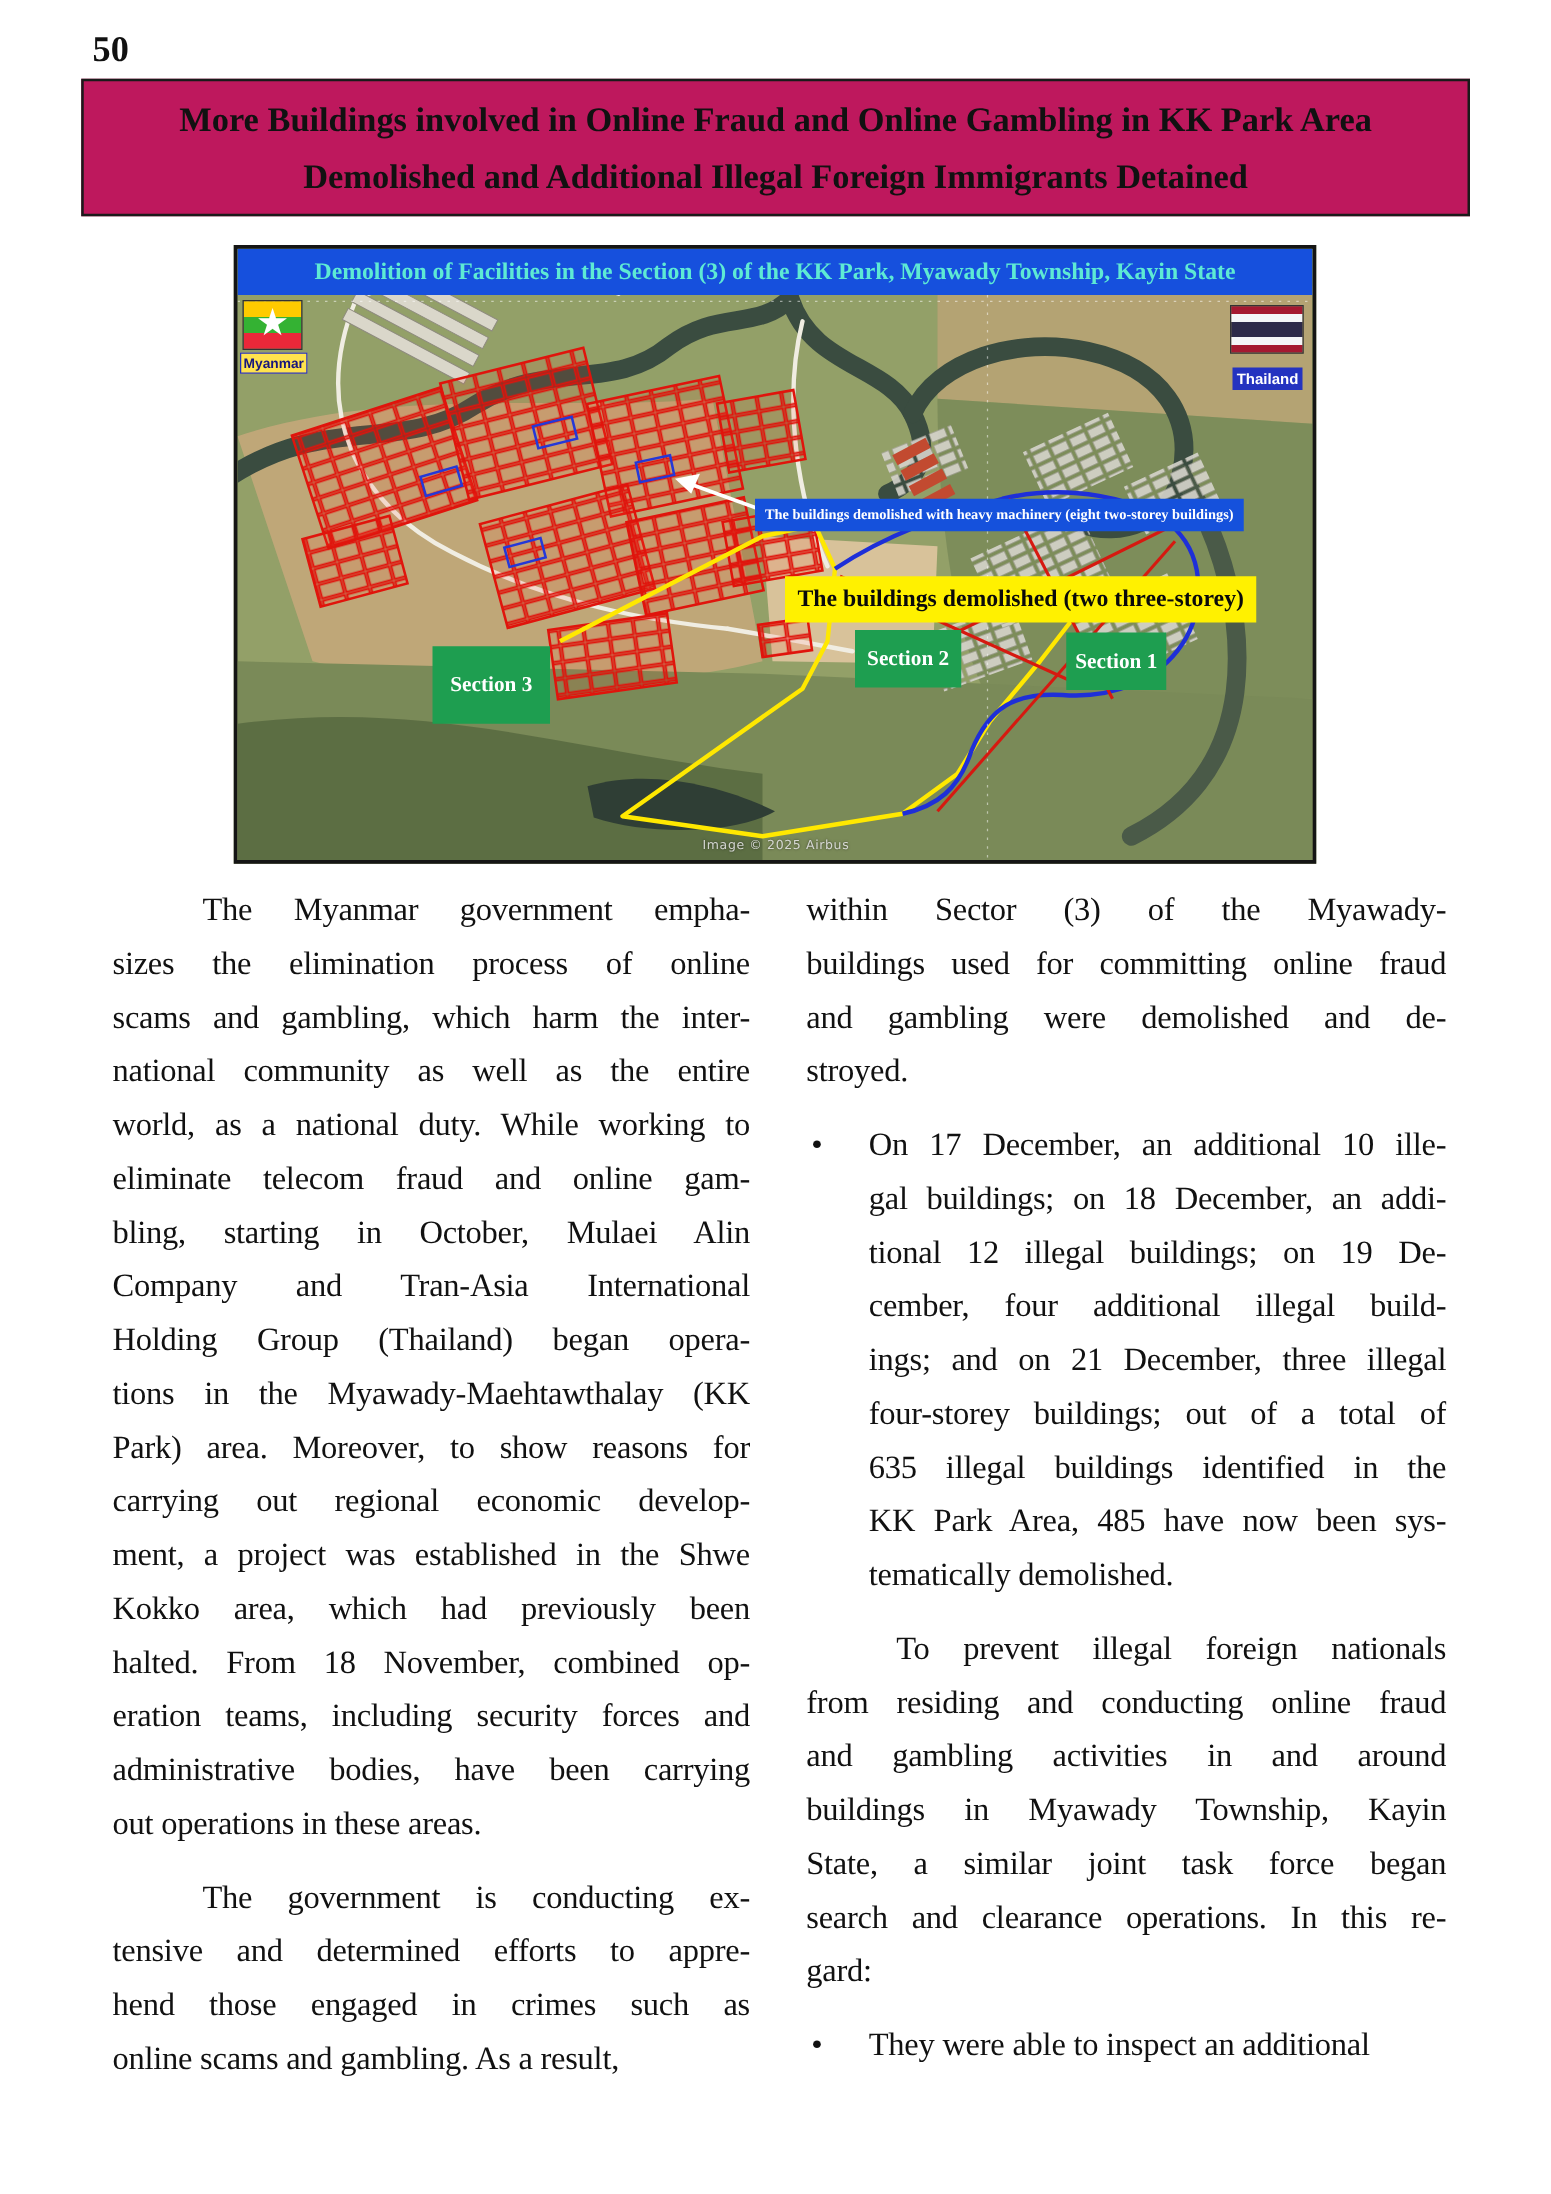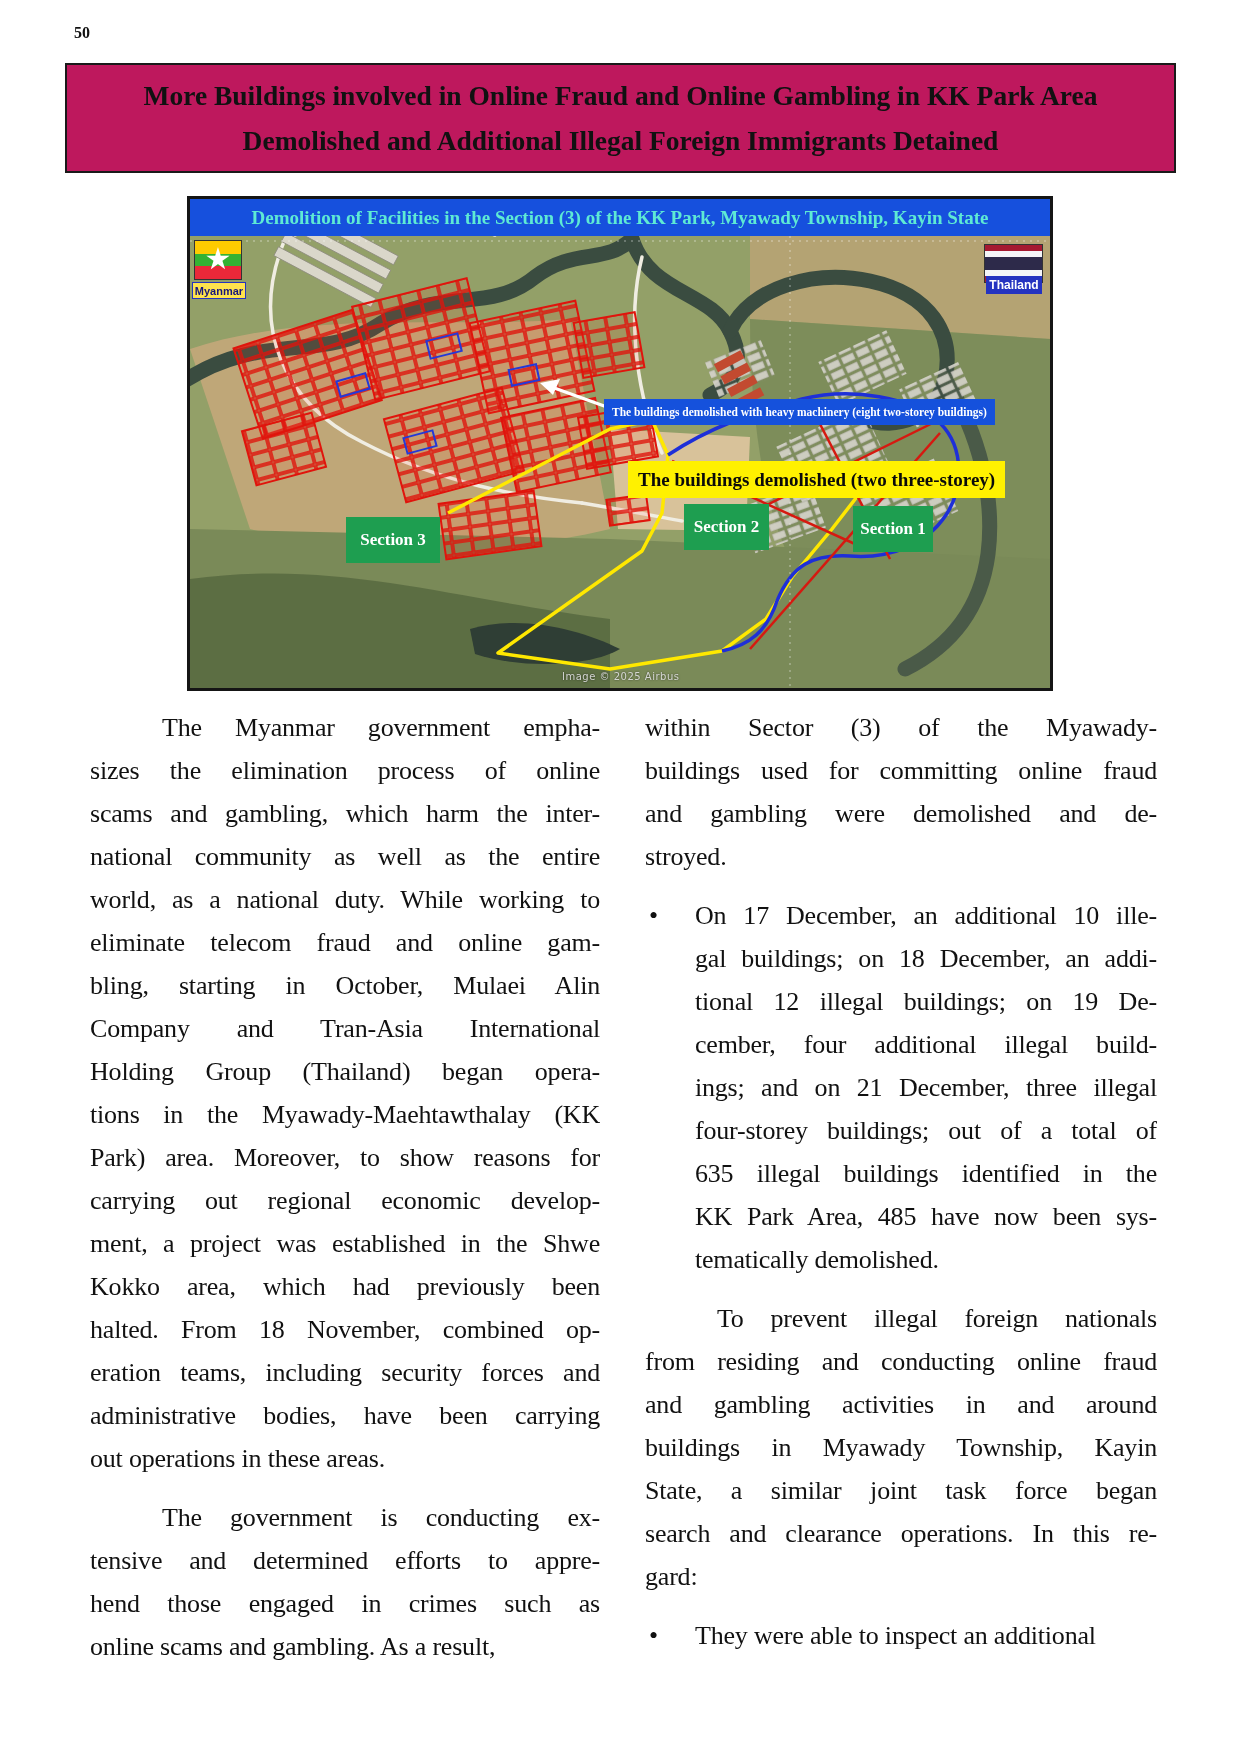--- a/index.html
+++ b/index.html
@@ -1,21 +1,21 @@
 <!DOCTYPE html>
 <html><head>
 <meta charset="utf-8">
 <style>
   html,body{margin:0;padding:0;background:#ffffff;}
   body{width:1241px;height:1755px;position:relative;font-family:"Liberation Serif",serif;color:#111;}
 
   .abs{position:absolute;}
 
   
-  #pageNum{left:74px;top:24px;font-size:16px;font-weight:bold;}
+  #pageNum{left:74px;top:24px;font-size:29px;font-weight:bold;}
 
   
   #titleBox{left:65px;top:63px;width:1111px;height:110px;background:#be185d;
     border:2.5px solid #1a1a1a;box-sizing:border-box;display:flex;align-items:center;justify-content:center;}
   #titleBox .t{font-size:27.5px;font-weight:bold;text-align:center;line-height:45px;padding:0 56px;}
 
   
   #map{left:187px;top:196px;width:866px;height:495px;border:3px solid #151515;box-sizing:border-box;
     overflow:hidden;background:#8FA065;}
   #map svg{position:absolute;left:0;top:0;width:860px;height:489px;}
@@ -25,32 +25,32 @@
   .flag{box-sizing:border-box;border:1px solid #333;}
   #flagMM{left:4px;top:41px;width:48px;height:40px;
     background:linear-gradient(180deg,#FECB00 0 33.3%,#34B233 33.3% 66.6%,#EA2839 66.6% 100%);
     display:flex;align-items:center;justify-content:center;}
   #flagMM .star{color:#fff;font-size:30px;line-height:30px;margin-top:-2px;}
   #lblMM{left:2px;top:83px;width:54px;height:17px;background:#FFE34D;border:1.5px solid #2433C0;
     box-sizing:border-box;display:flex;align-items:center;justify-content:center;
     font-family:"Liberation Sans",sans-serif;font-size:11px;font-weight:bold;color:#16167E;}
   #flagTH{left:794px;top:45px;width:59px;height:39px;
     background:linear-gradient(180deg,#A51931 0 16.6%,#F4F5F8 16.6% 33.3%,#2D2A4A 33.3% 66.6%,#F4F5F8 66.6% 83.3%,#A51931 83.3% 100%);}
-  #lblTH{left:796px;top:77px;width:56px;height:18px;background:#2433C0;
+  #lblTH{left:796px;top:95px;width:56px;height:18px;background:#2433C0;
     display:flex;align-items:center;justify-content:center;
     font-family:"Liberation Sans",sans-serif;font-size:12px;font-weight:bold;color:#fff;}
 
   #calloutBlue{left:414px;top:200px;height:26px;background:#1551DC;color:#fff;
     display:flex;align-items:center;padding:0 8px;font-size:11.5px;font-weight:bold;white-space:nowrap;}
   #calloutYellow{left:438px;top:262px;height:37px;background:#FFF100;color:#0a0a0a;
     display:flex;align-items:center;padding:0 10px;font-size:19px;font-weight:bold;white-space:nowrap;}
 
   .secBox{background:#1E9E50;color:#fff;display:flex;align-items:center;justify-content:center;
     font-size:17px;font-weight:bold;}
-  #sec3{left:156px;top:318px;width:94px;height:46px;}
+  #sec3{left:156px;top:318px;width:94px;height:62px;}
   #sec2{left:494px;top:305px;width:85px;height:46px;}
   #sec1{left:663px;top:307px;width:80px;height:46px;}
 
   #attrib{left:372px;top:472px;color:rgba(235,235,235,.85);font-family:"DejaVu Sans",sans-serif;
     font-size:10px;letter-spacing:.5px;text-shadow:0 0 2px rgba(0,0,0,.6);}
 
   
   .col{position:absolute;top:706px;font-size:26px;line-height:43px;letter-spacing:-0.2px;overflow:hidden;}
   #colL{left:90px;width:510px;}
   #colR{left:645px;width:512px;}

